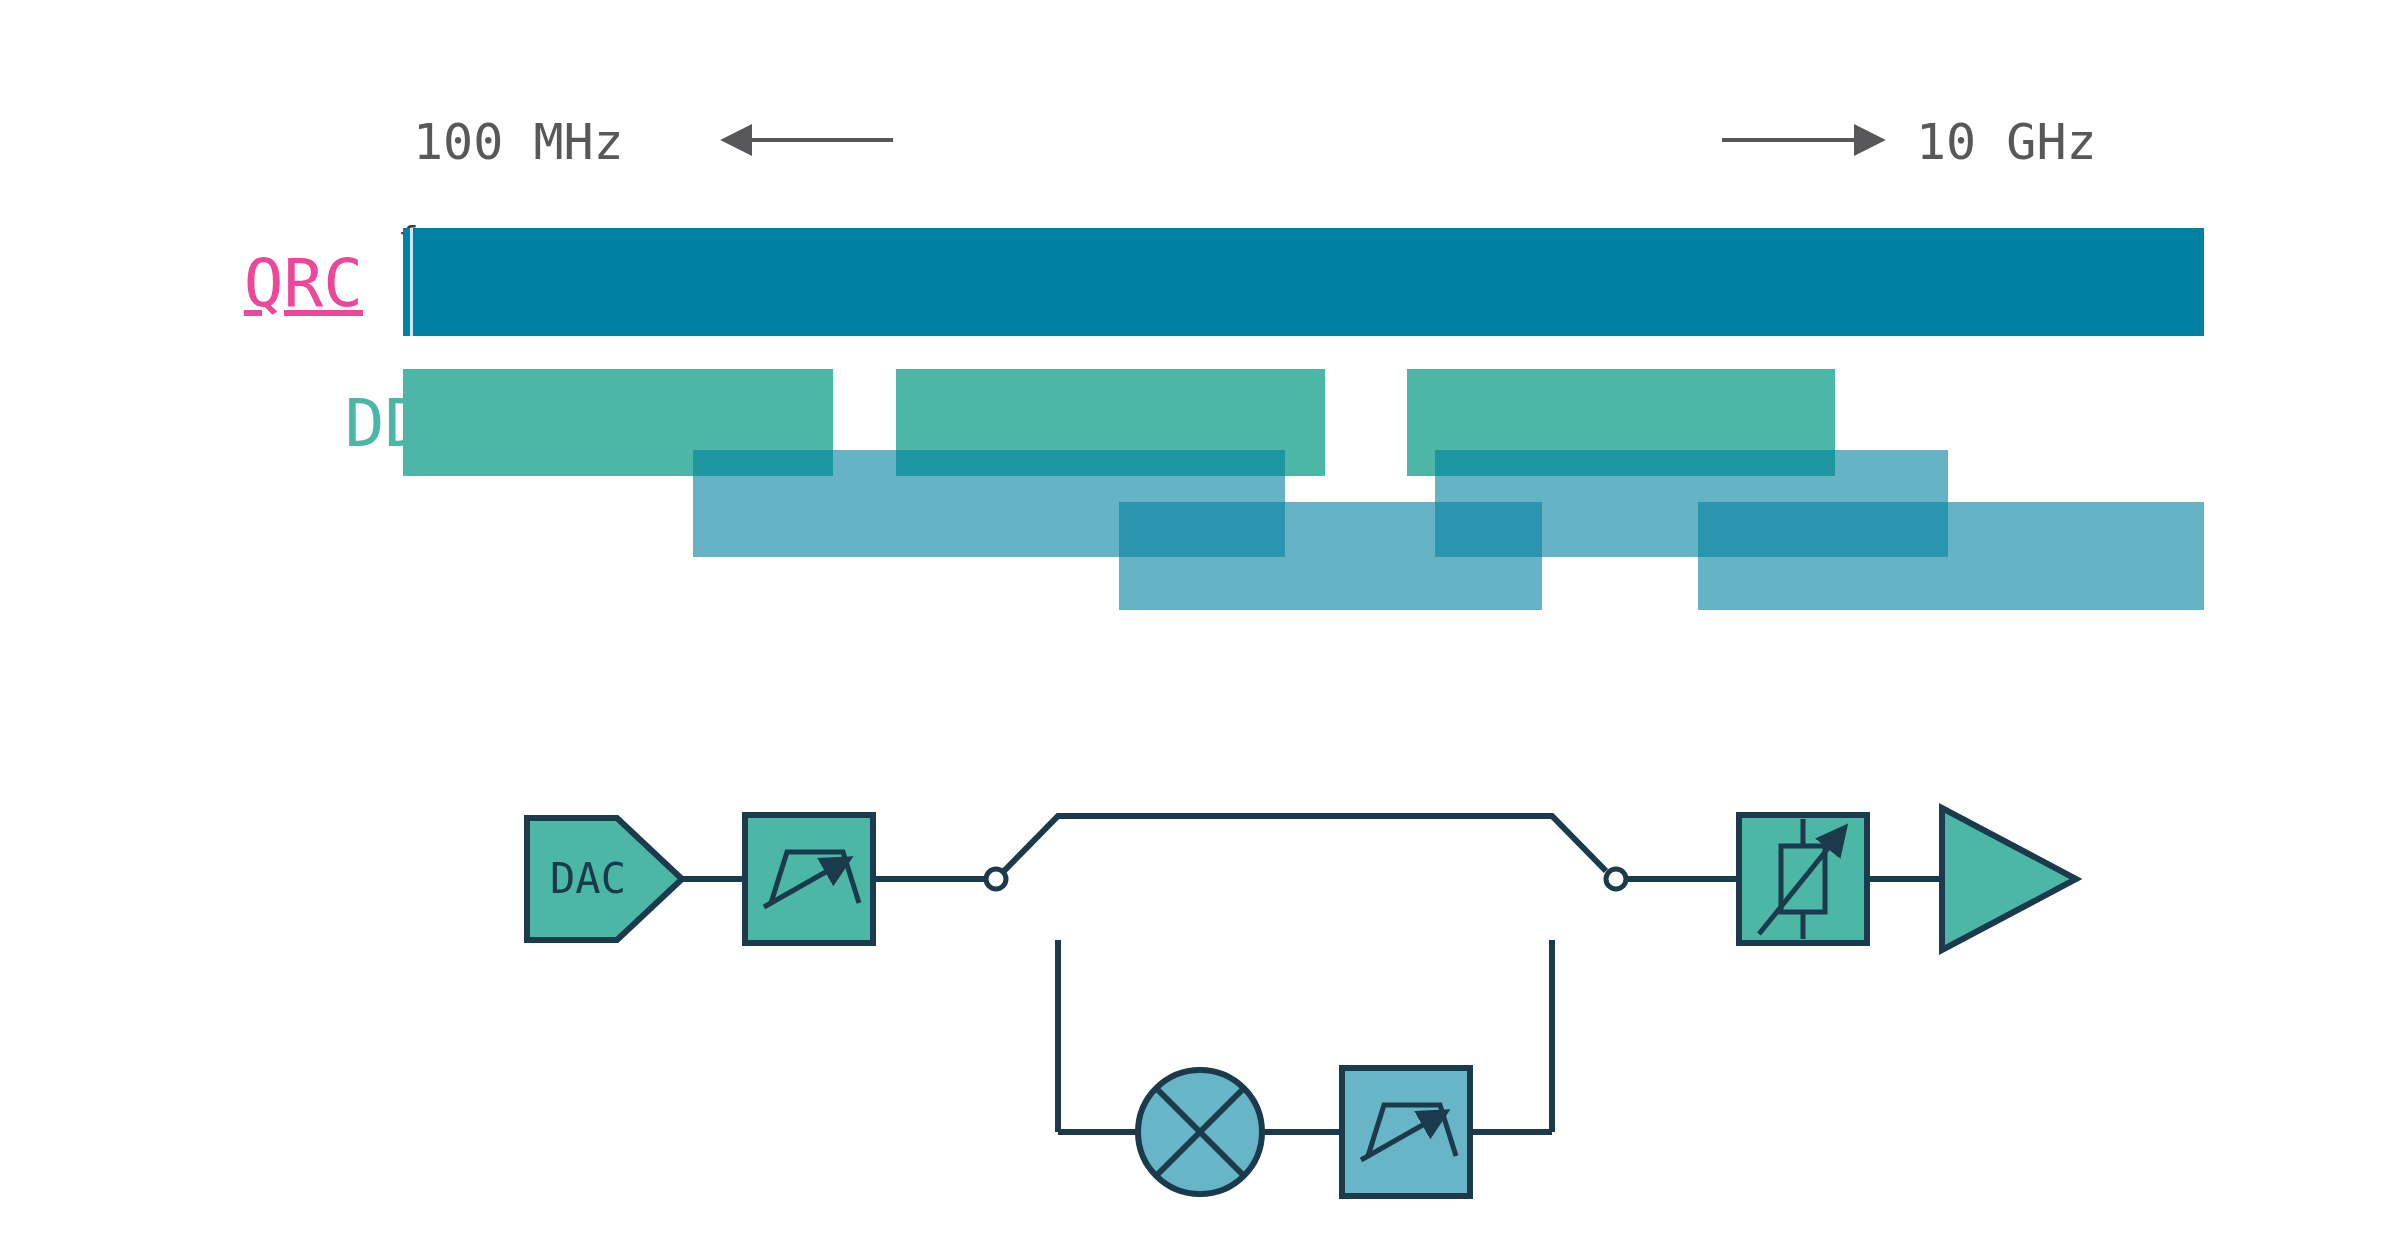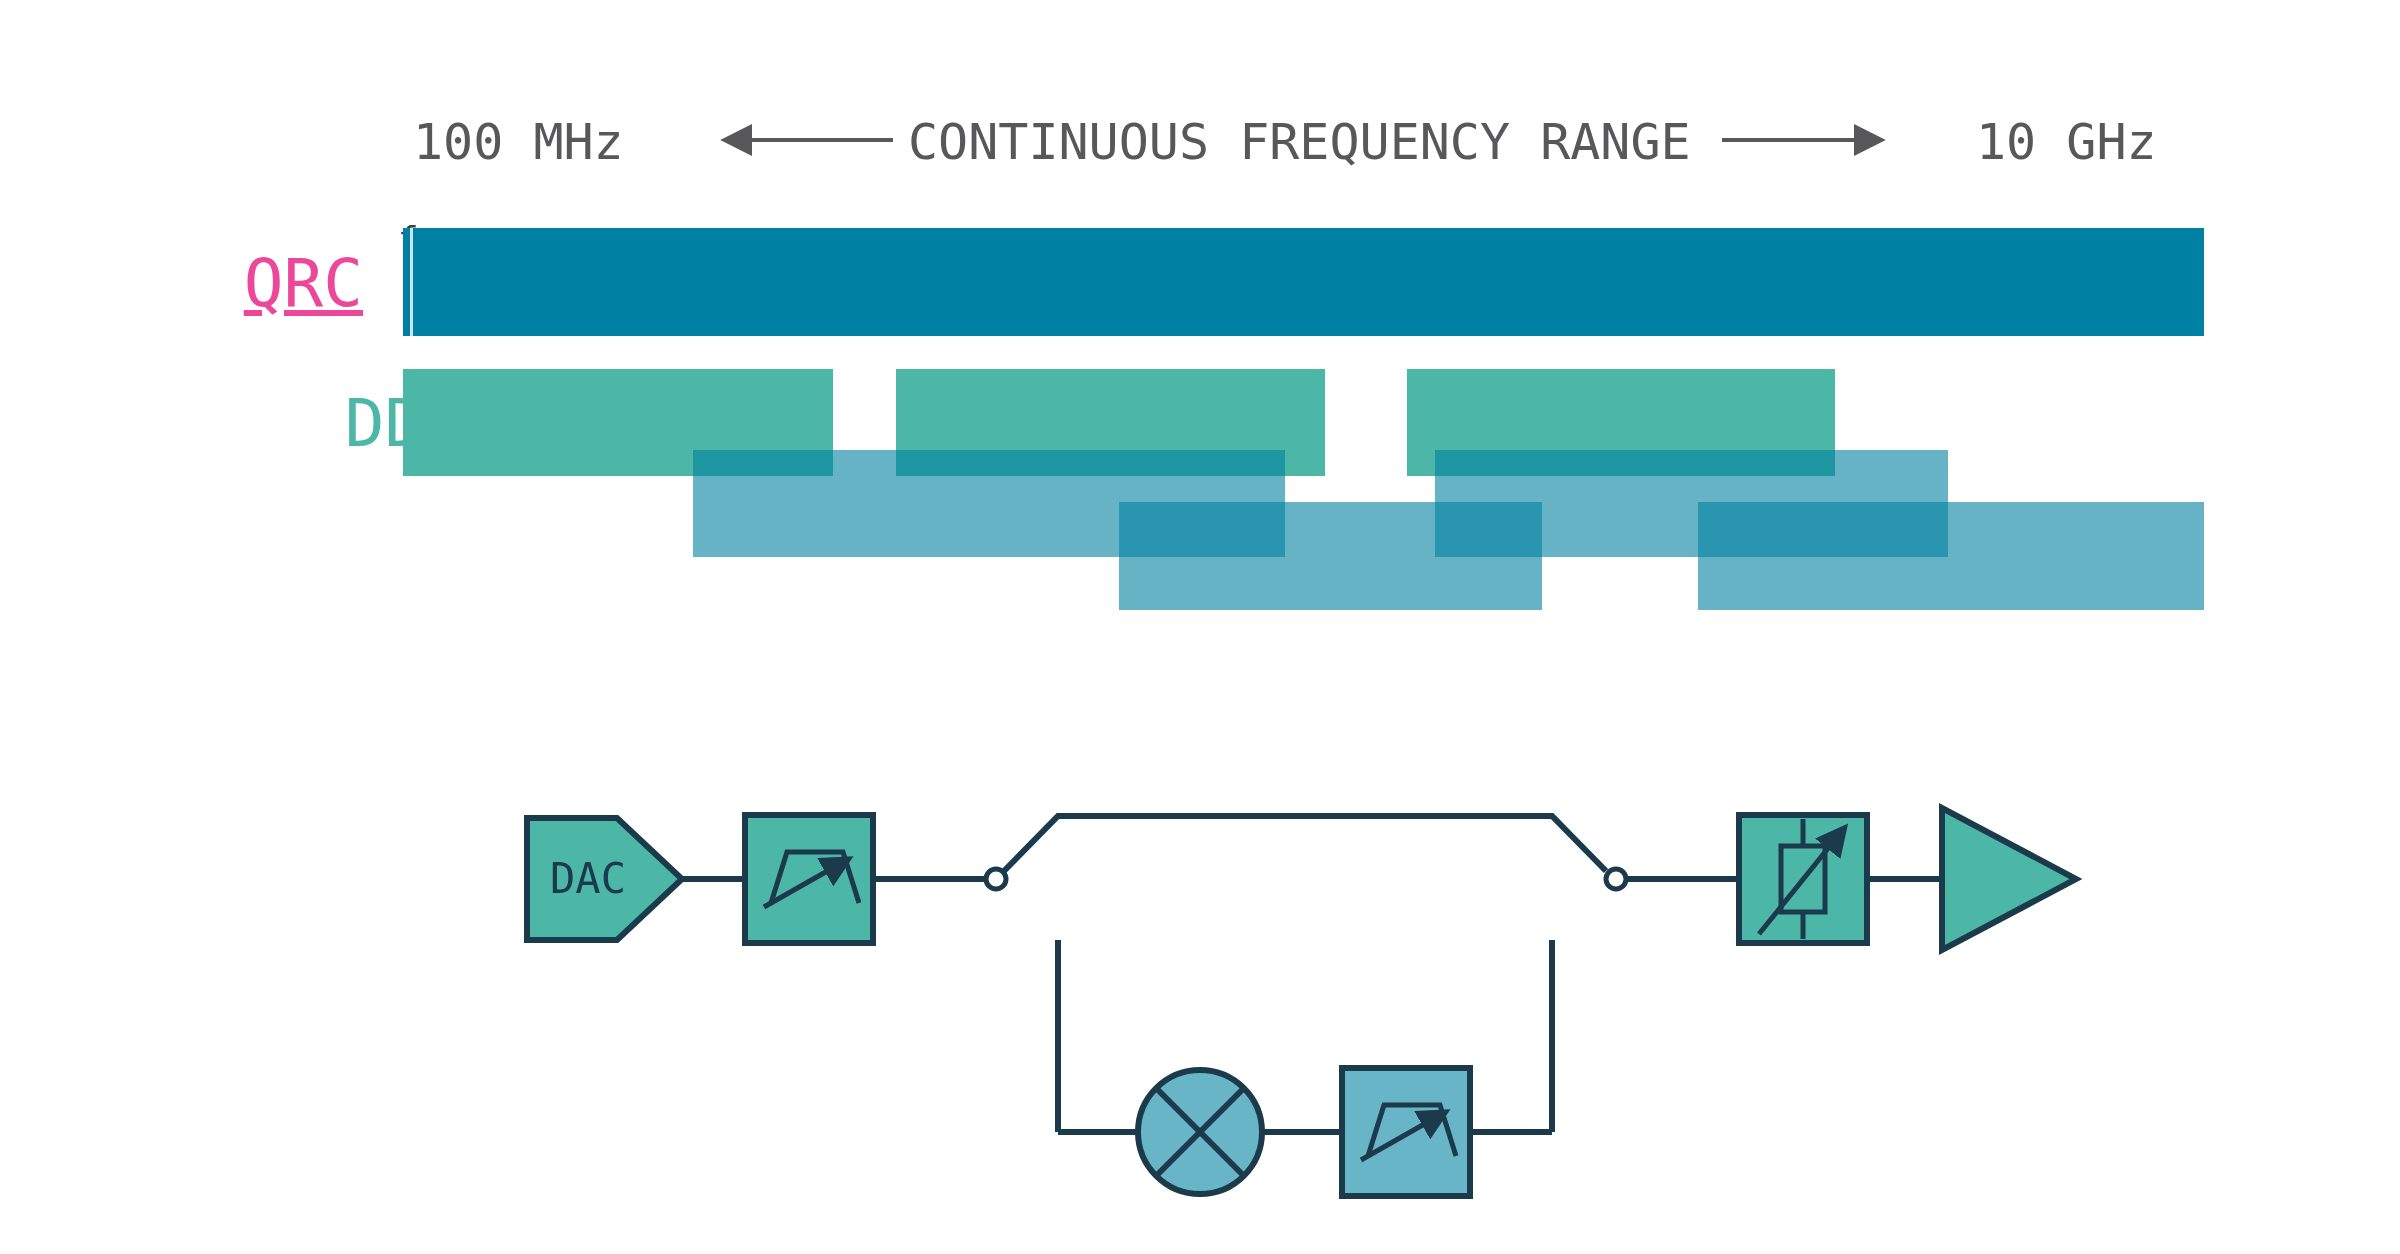--- a/index.html
+++ b/index.html
@@ -23,22 +23,21 @@
   .bar{position:absolute;}
   .fc-line{position:absolute;top:0;height:100%;}
   svg text{font-family:"DejaVu Sans Mono","Liberation Mono",monospace;}
 </style>
 </head>
 <body>
 
 <div class="canvas">
 
   <span class="hdr-text" style="left:413px;color:#58585A;">100 MHz</span>
-  <span class="hdr-text" style="left:908px;color:#58585A;">CONTINUOUS FREQUENCY RANGE</span>
-  <span class="hdr-text" style="left:1976px;color:#58585A;text-align:center;">10 GHz</span>
+  <span class="hdr-text" style="left:1916px;color:#58585A;text-align:center;">10 GHz</span>
 
   <span class="fc" style="color:#3C3E40;margin-top:42px;"><span>f</span><sub>c</sub></span>
 
   <div class="abs" id="bars-layer" style="left:0;top:0;width:2400px;height:1254px;">
       <div class="bar" style="left: 403px; top: 228px; width: 1801px; height: 108px; background: rgb(0, 129, 163);">
         <div class="fc-line" style="left: 7px; width: 3px; background: rgba(255, 255, 255, 0.8);"></div>
       </div>
       <div class="row-label" style="right: 2037px; top: 247px; color: #ec4899; text-decoration: underline;">QRC</div>
       <div class="bar" style="left: 403px; top: 369px; width: 430px; height: 107px; background: rgb(76, 183, 166);"></div>
       <div class="bar" style="left: 896px; top: 369px; width: 429px; height: 107px; background: rgb(76, 183, 166);"></div>

